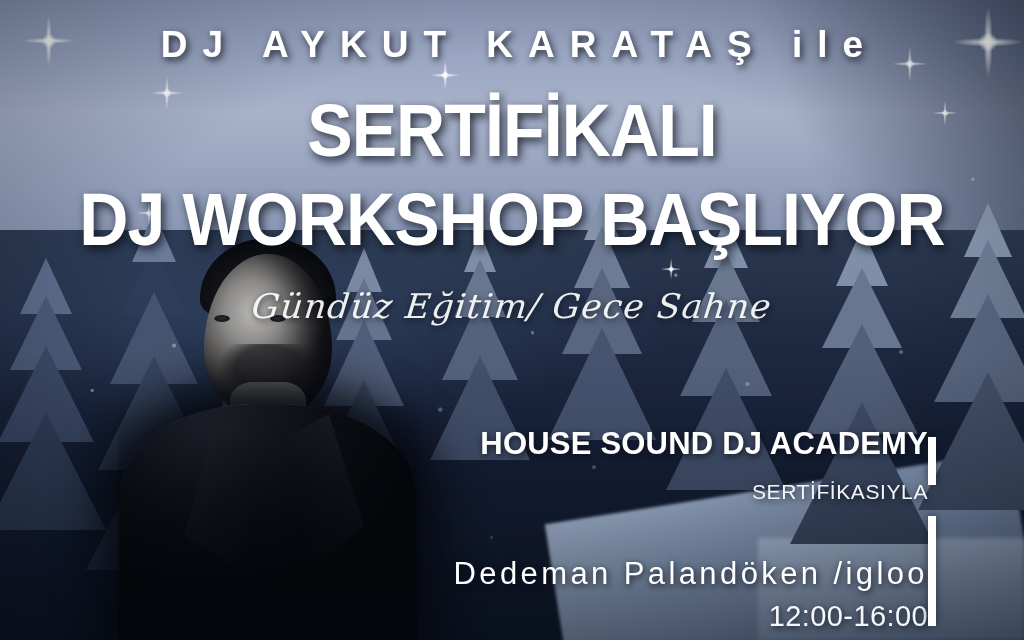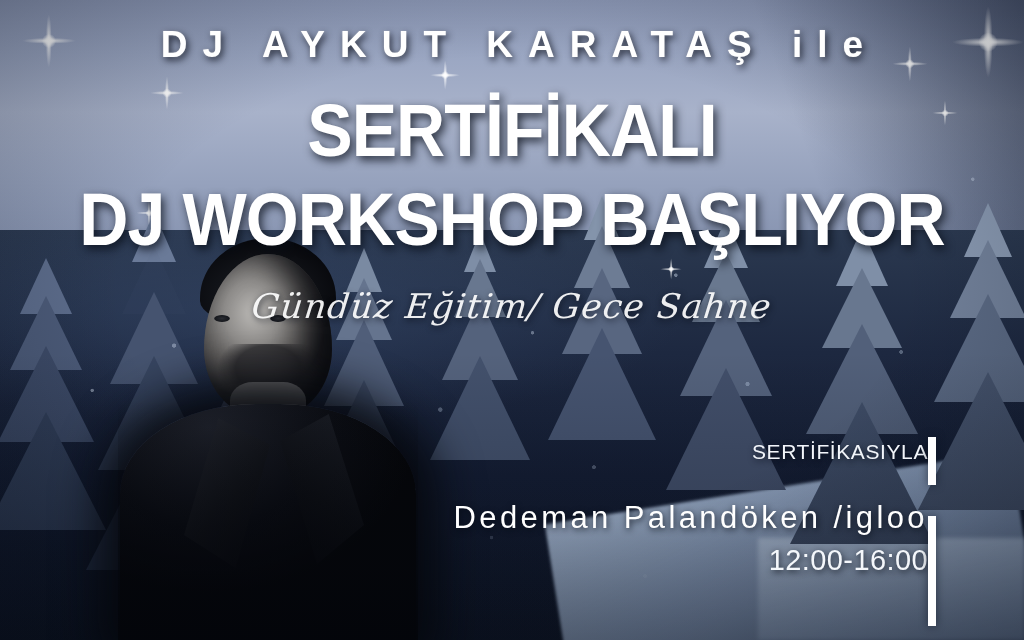--- a/index.html
+++ b/index.html
@@ -315,30 +315,30 @@
   }
   .academy {
     font-family: "Liberation Sans", sans-serif;
     font-weight: bold;
     font-size: 31px;
     letter-spacing: .2px;
     line-height: 1.06;
     text-shadow: 1px 2px 6px rgba(6,10,20,.8);
   }
   .academy-sub {
-    margin-top: 12px;
+    margin-top: 19px;
     font-family: "Liberation Sans", sans-serif;
     font-weight: normal;
     font-size: 21px;
     letter-spacing: .6px;
     color: #f2f5fa;
     text-shadow: 1px 2px 6px rgba(6,10,20,.8);
   }
   .venue {
-    margin-top: 36px;
+    margin-top: 52px;
     font-family: "Liberation Sans Narrow", "Liberation Sans", sans-serif;
     font-weight: normal;
     font-size: 31px;
     letter-spacing: 3.4px;
     text-shadow: 1px 2px 6px rgba(6,10,20,.85);
   }
   .dates {
     margin-top: 12px;
     font-family: "Liberation Sans", sans-serif;
     font-weight: bold;
@@ -480,20 +480,21 @@
 
     <div class="kicker">DJ AYKUT KARATAŞ ile</div>
 
     <div class="headline l1">SERTİFİKALI</div>
 
     <div class="headline l2">DJ WORKSHOP BAŞLIYOR</div>
 
     <div class="script">Gündüz Eğitim/ Gece Sahne</div>
 
     <div class="info">
+      <div class="academy">HOUSE SOUND DJ ACADEMY</div>
       <div class="academy-sub">SERTİFİKASIYLA</div>
       <div class="venue">Dedeman Palandöken /igloo</div>
       <div class="times">12:00-16:00</div>
     </div>
 
     <div class="rule top-rule"></div>
     <div class="rule bottom-rule"></div>
   </div>
 
 </div>

